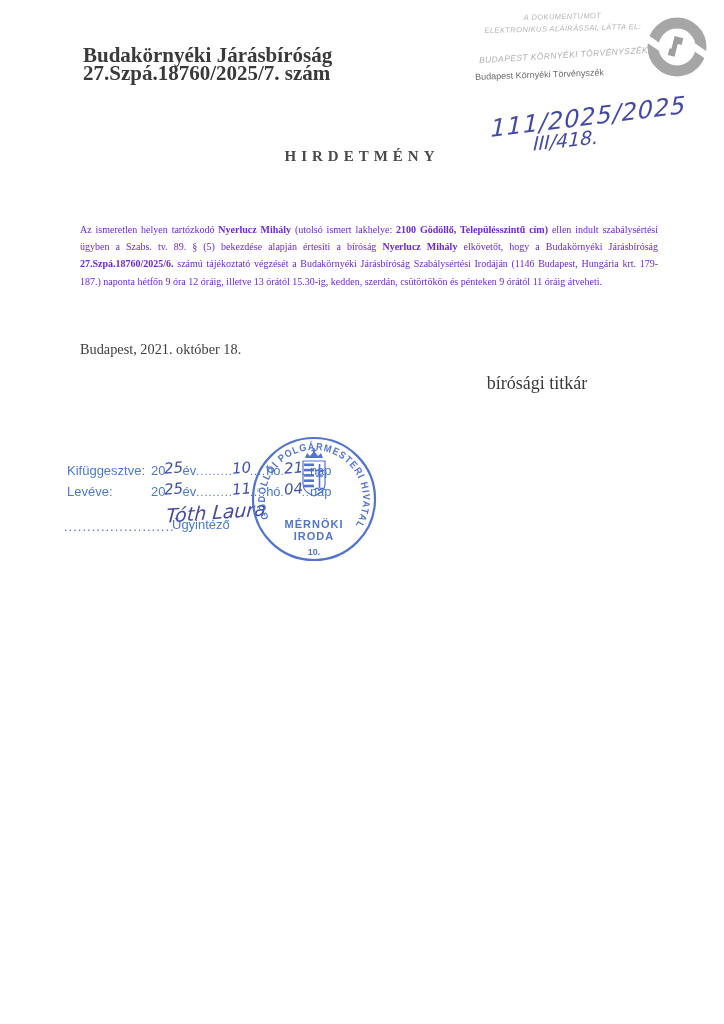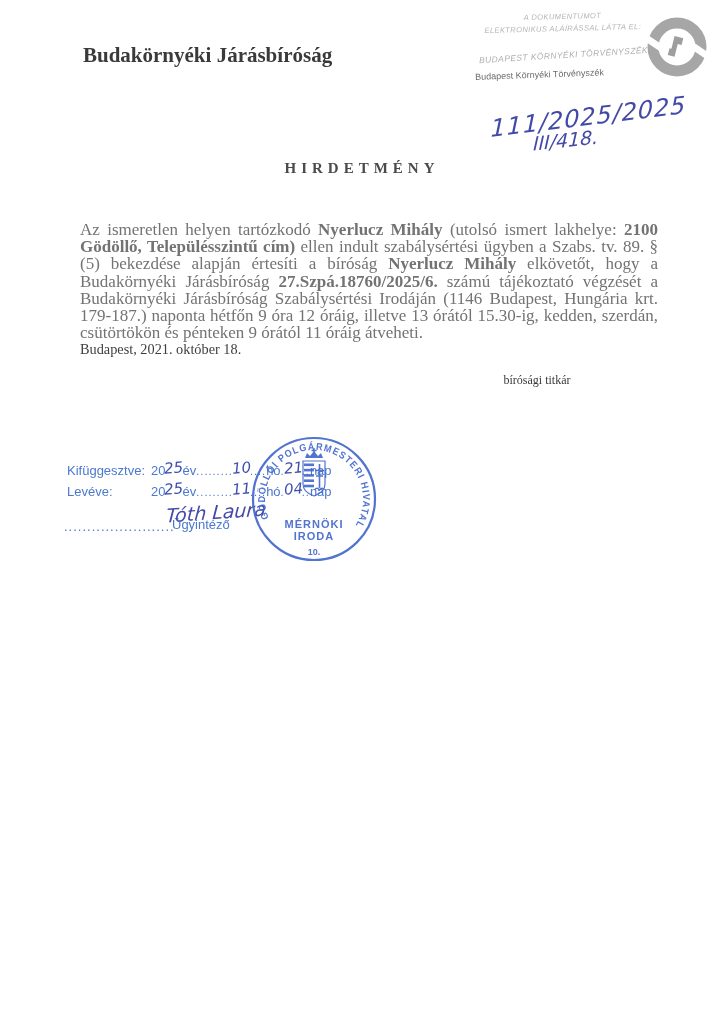--- a/index.html
+++ b/index.html
@@ -42,36 +42,36 @@
     position:absolute; left:490px; top:103px; font-size:24px; letter-spacing:1px;
     transform:rotate(-7deg) skewX(-8deg);
   }
   .hw-ref2 {
     position:absolute; left:533px; top:129px; font-size:19px;
     transform:rotate(-6deg) skewX(-8deg);
   }
 
   
   .doc-title {
-    position:absolute; left:0; top:160px; width:100%; text-align:center;
+    position:absolute; left:0; top:148px; width:100%; text-align:center;
     font-weight:bold; font-size:15px; letter-spacing:5px; color:#4a4a4a;
   }
 
   
   .body-par {
     position:absolute; left:80px; top:221px; width:578px;
-    font-size:17px; line-height:17.2px; text-align:justify; color:#737373;font-family:Liberation Serif, serif;
+    font-size:10px; line-height:17.2px; text-align:justify; color:#6d28d9;font-family:Liberation Serif, serif;
   }
   .body-par b { font-weight:bold; }
   .date-line { position:absolute; left:80px; top:341px; font-size:14.3px; color:#3e3e3e; }
 
   
   .sig-block { position:absolute; left:407px; top:372px; width:260px; text-align:center; color:#3a3a3a; }
   .sig-name { font-weight:bold; font-size:15px; }
-  .sig-role { font-size:12px; margin-top:1px; }
+  .sig-role { font-size:18px; margin-top:1px; }
 
   
   .posting {
     position:absolute; left:67px; top:461px;
     font-family:"Liberation Sans", sans-serif; color:#4b79cf; font-size:13px;
   }
   .p-line { display:flex; align-items:baseline; height:21px; white-space:pre; }
   .p-label { width:84px; }
   .p-dots { font-size:11px; letter-spacing:1px; }
   .p-hw {
@@ -98,20 +98,21 @@
   .round-stamp { position:absolute; left:249px; top:434px; width:130px; height:130px; opacity:.92; }
   .round-stamp text { font-family:"Liberation Sans", sans-serif; }
 </style>
 </head>
 <body>
 
 <div class="page">
 
   <div class="court-header">
     <div>Budakörnyéki Járásbíróság</div>
+    <div>27.Szpá.18760/2025/7. szám</div>
   </div>
 
   <div class="esig">
     <div class="l1">A DOKUMENTUMOT</div>
     <div>ELEKTRONIKUS ALÁÍRÁSSAL LÁTTA EL:</div>
     <div class="org-caps">BUDAPEST KÖRNYÉKI TÖRVÉNYSZÉK</div>
     <div class="org-mixed">Budapest Környéki Törvényszék</div>
   </div>
 
   <svg class="logo" viewBox="0 0 62 62" aria-hidden="true">

